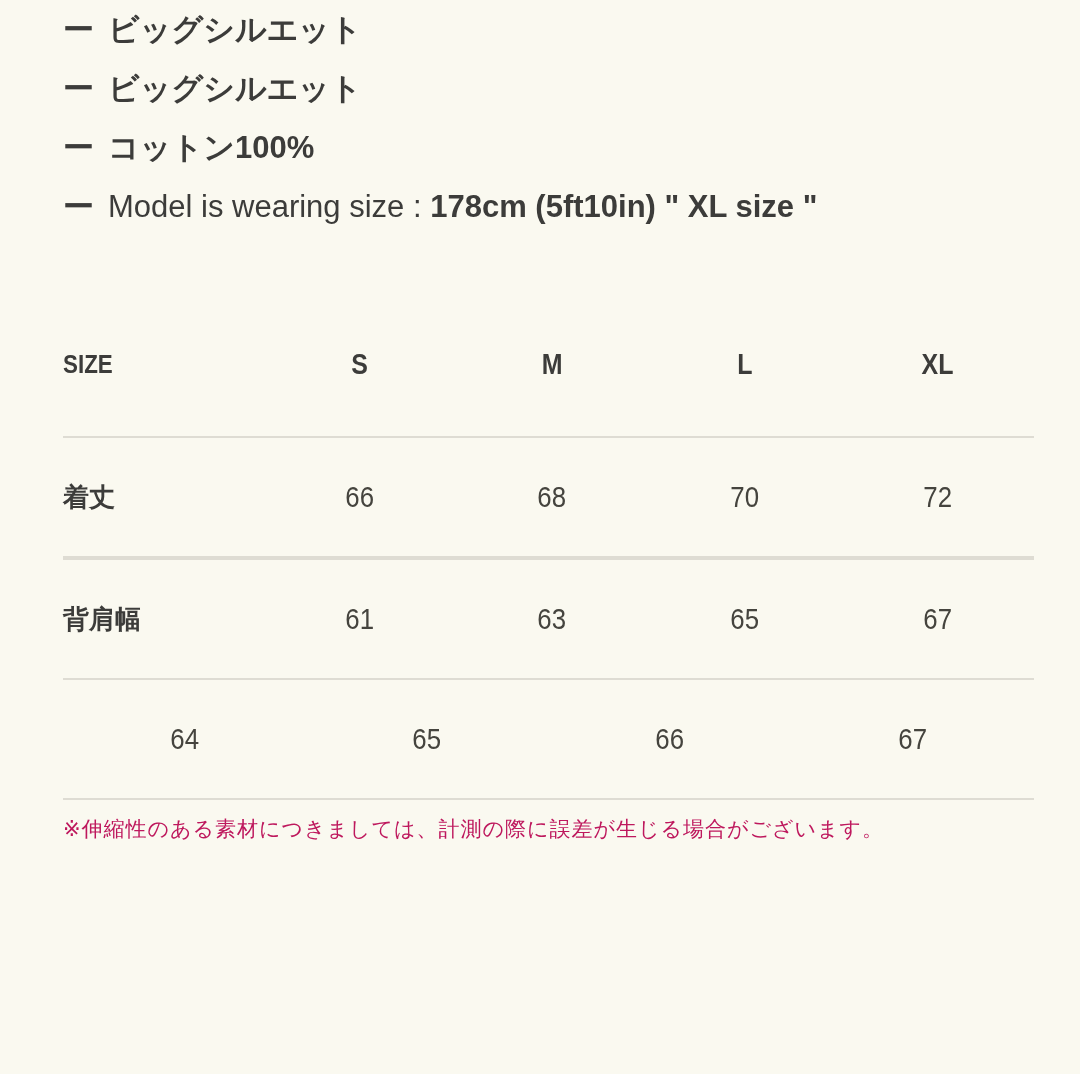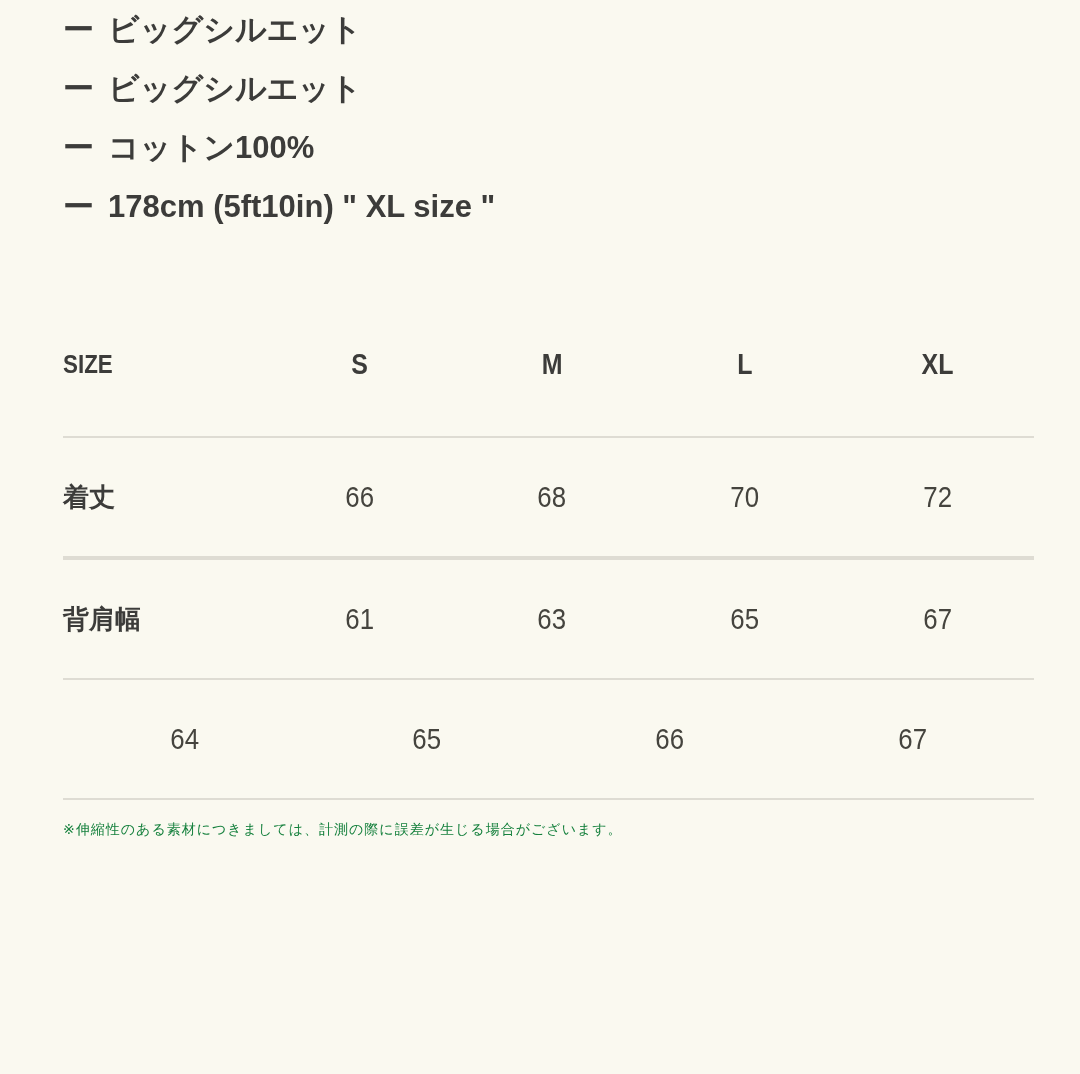--- a/index.html
+++ b/index.html
@@ -83,23 +83,23 @@
     transform: scaleX(0.86);
     transform-origin: left center;
   }
   .divider {
     height: 2px;
     background: #DEDCD3;
   }
   
   .footnote {
     margin: 14px 46px 0 63px;
-    font-size: 14px;
+    font-size: 21px;
     line-height: 30px;
-    color: #15803d;
+    color: #be185d;
     letter-spacing: 1px;
   }
 </style>
 </head>
 <body>
 
 <div class="page">
 
   <ul class="features">
     <li class="feature">
@@ -112,20 +112,21 @@
       <span class="prefix"></span>
       <span class="strong">ビッグシルエット</span>
     </li>
     <li class="feature">
       <span class="dash">ー</span>
       <span class="prefix"></span>
       <span class="strong">コットン100%</span>
     </li>
     <li class="feature">
       <span class="dash">ー</span>
+      <span class="prefix">Model is wearing size : </span>
       <span class="strong">178cm (5ft10in) " XL size "</span>
     </li>
   </ul>
 
   <div class="size-table">
 
     <div class="trow header">
       <div class="cell label"><span class="cond-left">SIZE</span></div>
       <div class="cell val"><span class="cond">S</span></div>
       <div class="cell val"><span class="cond">M</span></div>

